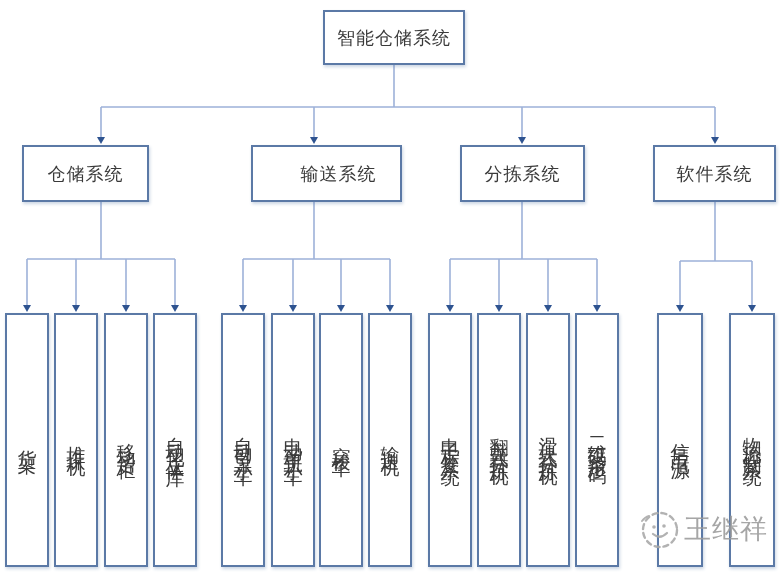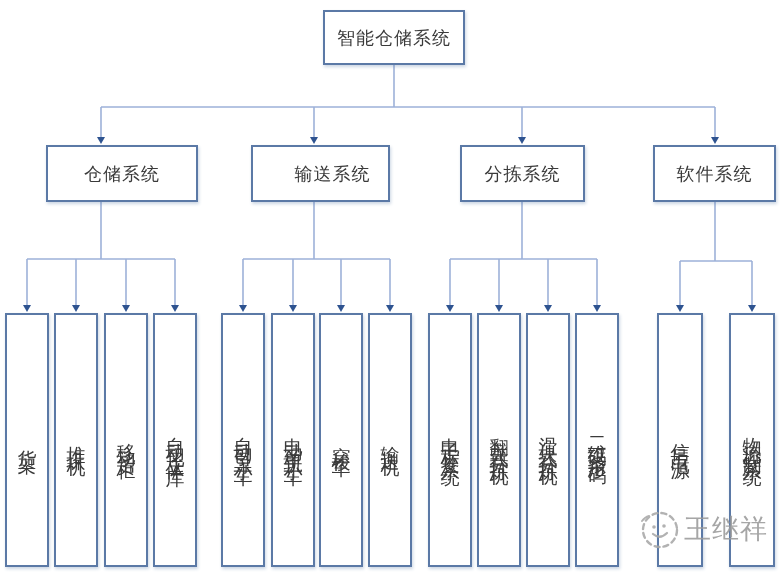--- a/index.html
+++ b/index.html
@@ -21,22 +21,22 @@
   .arrowhead{fill:var(--arrow);stroke:none;}
   .node{
     position:absolute;background:#fff;
     border:2px solid var(--border);
     box-shadow:1px 2px 3px rgba(91,121,166,0.30);
     display:flex;align-items:center;justify-content:center;
     color:var(--text);box-sizing:border-box;
   }
   .root-node{left:323px;top:10px;width:142px;height:55px;font-size:18px;letter-spacing:1px;}
   .branch-node{top:145px;height:57px;font-size:18px;letter-spacing:1px;}
-  .b0{left:46px;width:152px;}
-  .b1{left:251px;width:139px;padding-left:24px;}
+  .b0{left:22px;width:127px;}
+  .b1{left:251px;width:151px;padding-left:24px;}
   .b2{left:460px;width:125px;}
   .b3{left:653px;width:123px;}
   .leaf-node{
     top:313px;height:254px;width:44px;
     writing-mode:vertical-rl;text-orientation:upright;
     font-size:19px;letter-spacing:6px;line-height:44px;
   }
   .g3{width:46px;}
   .watermark{
     position:absolute;left:636px;top:503px;width:144px;height:52px;

